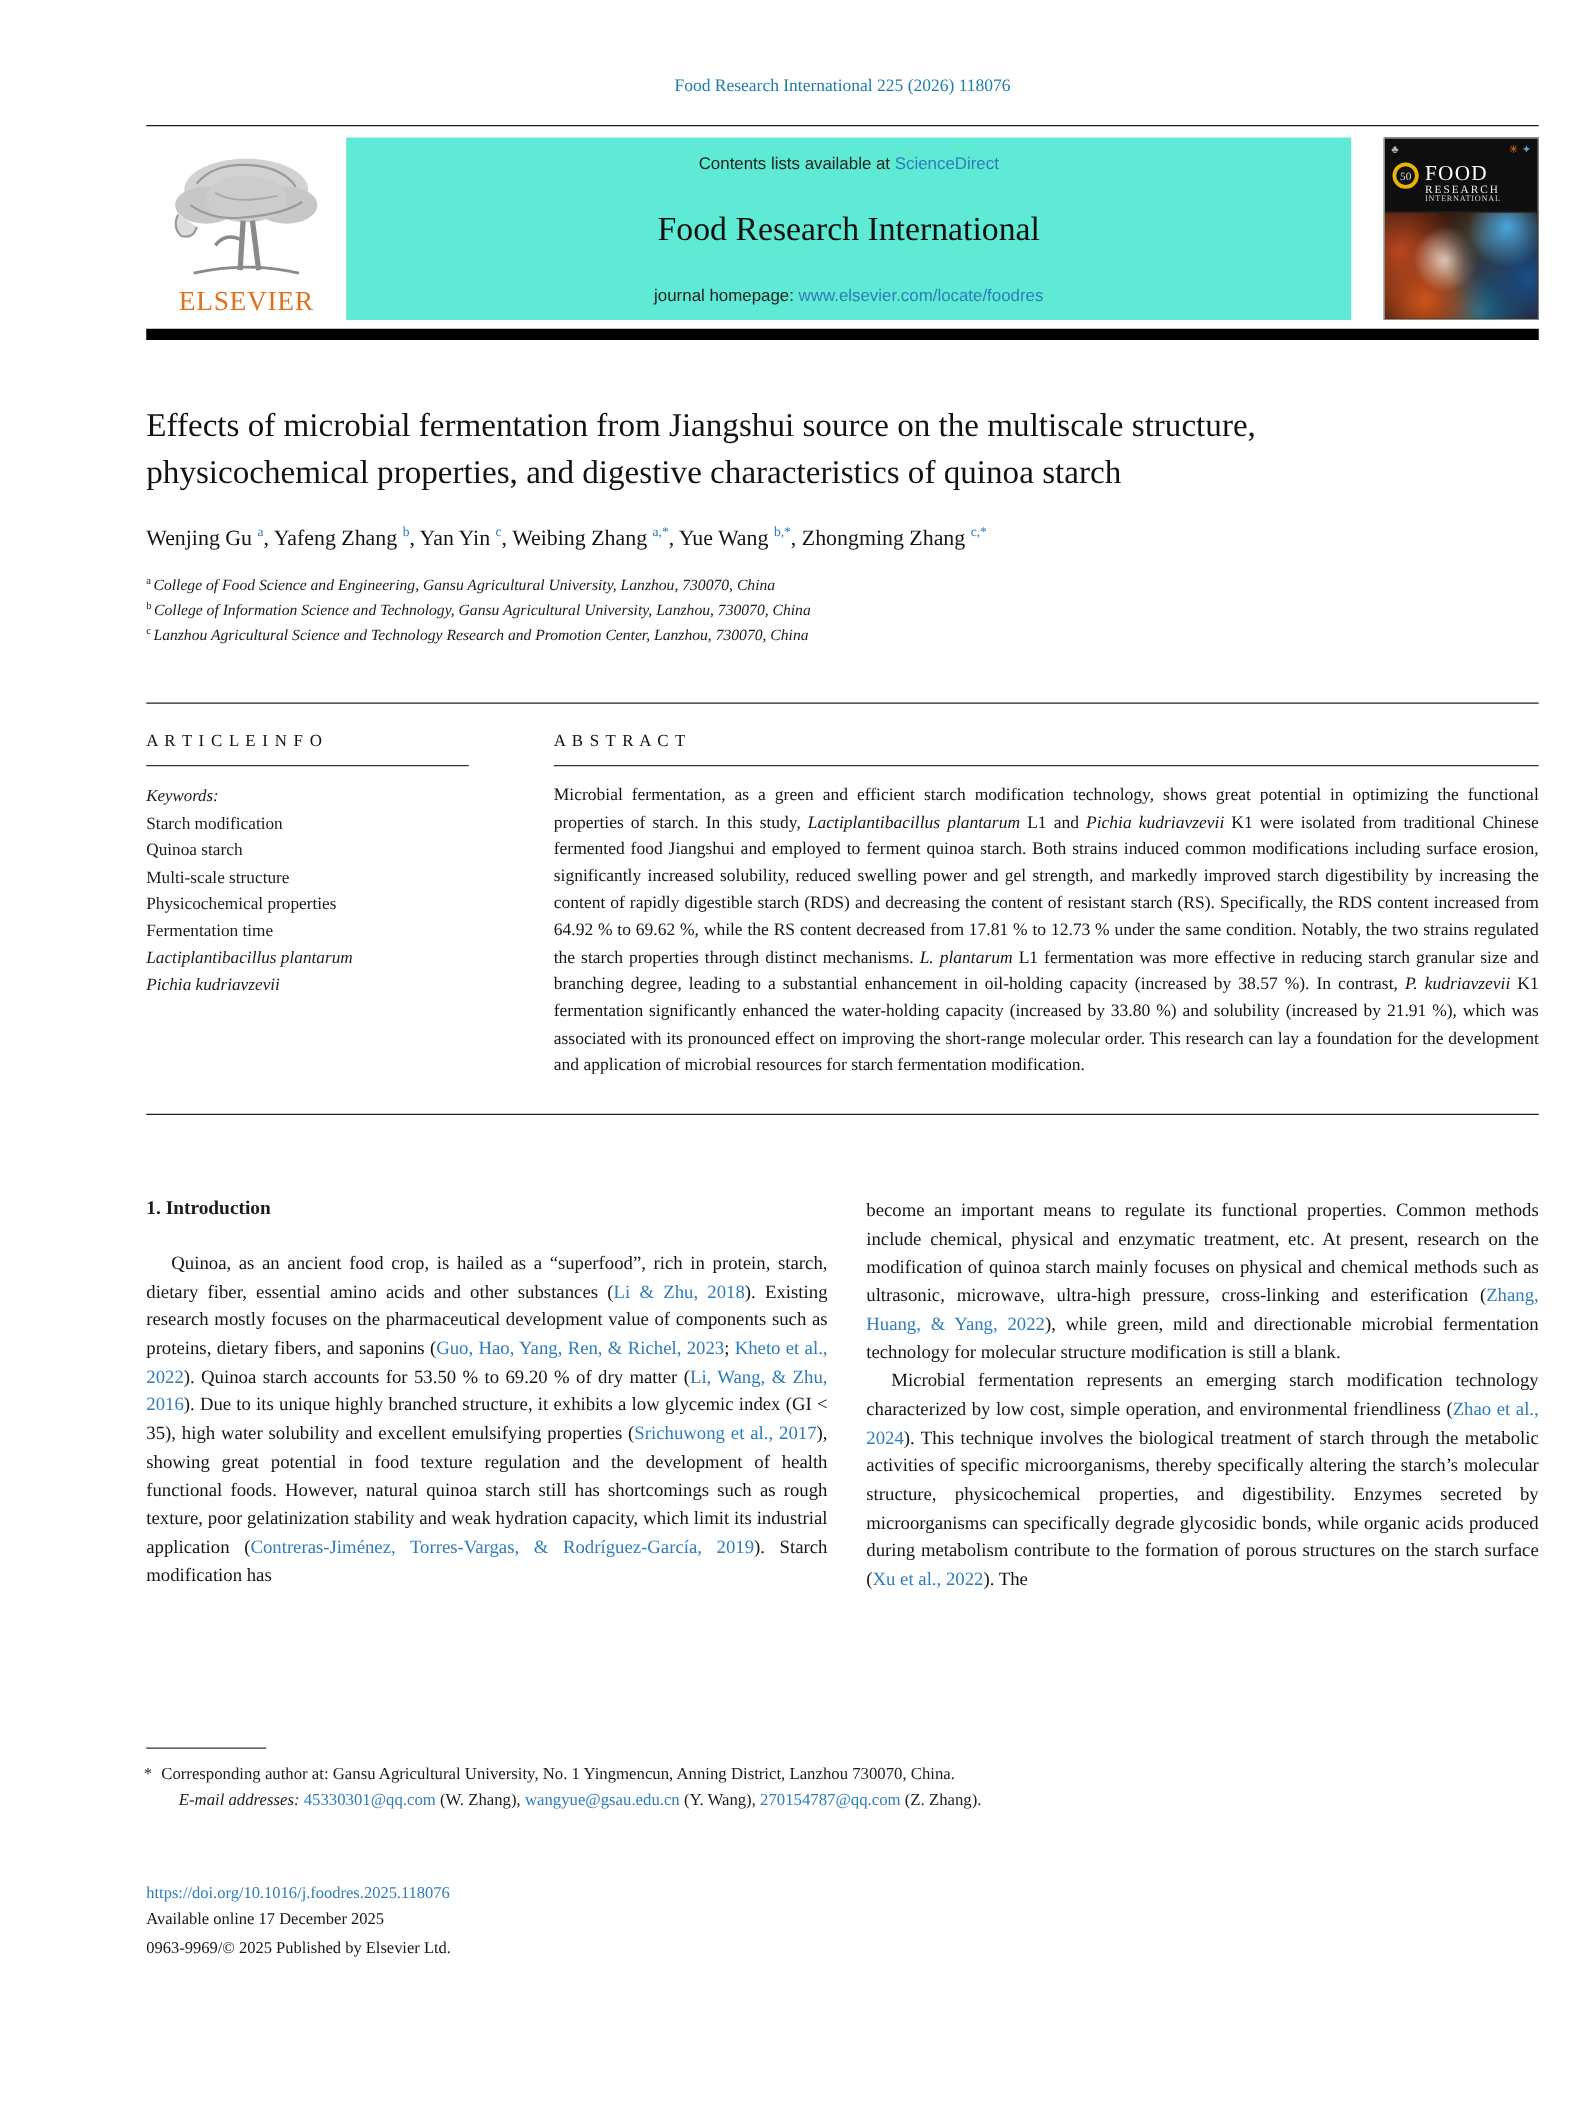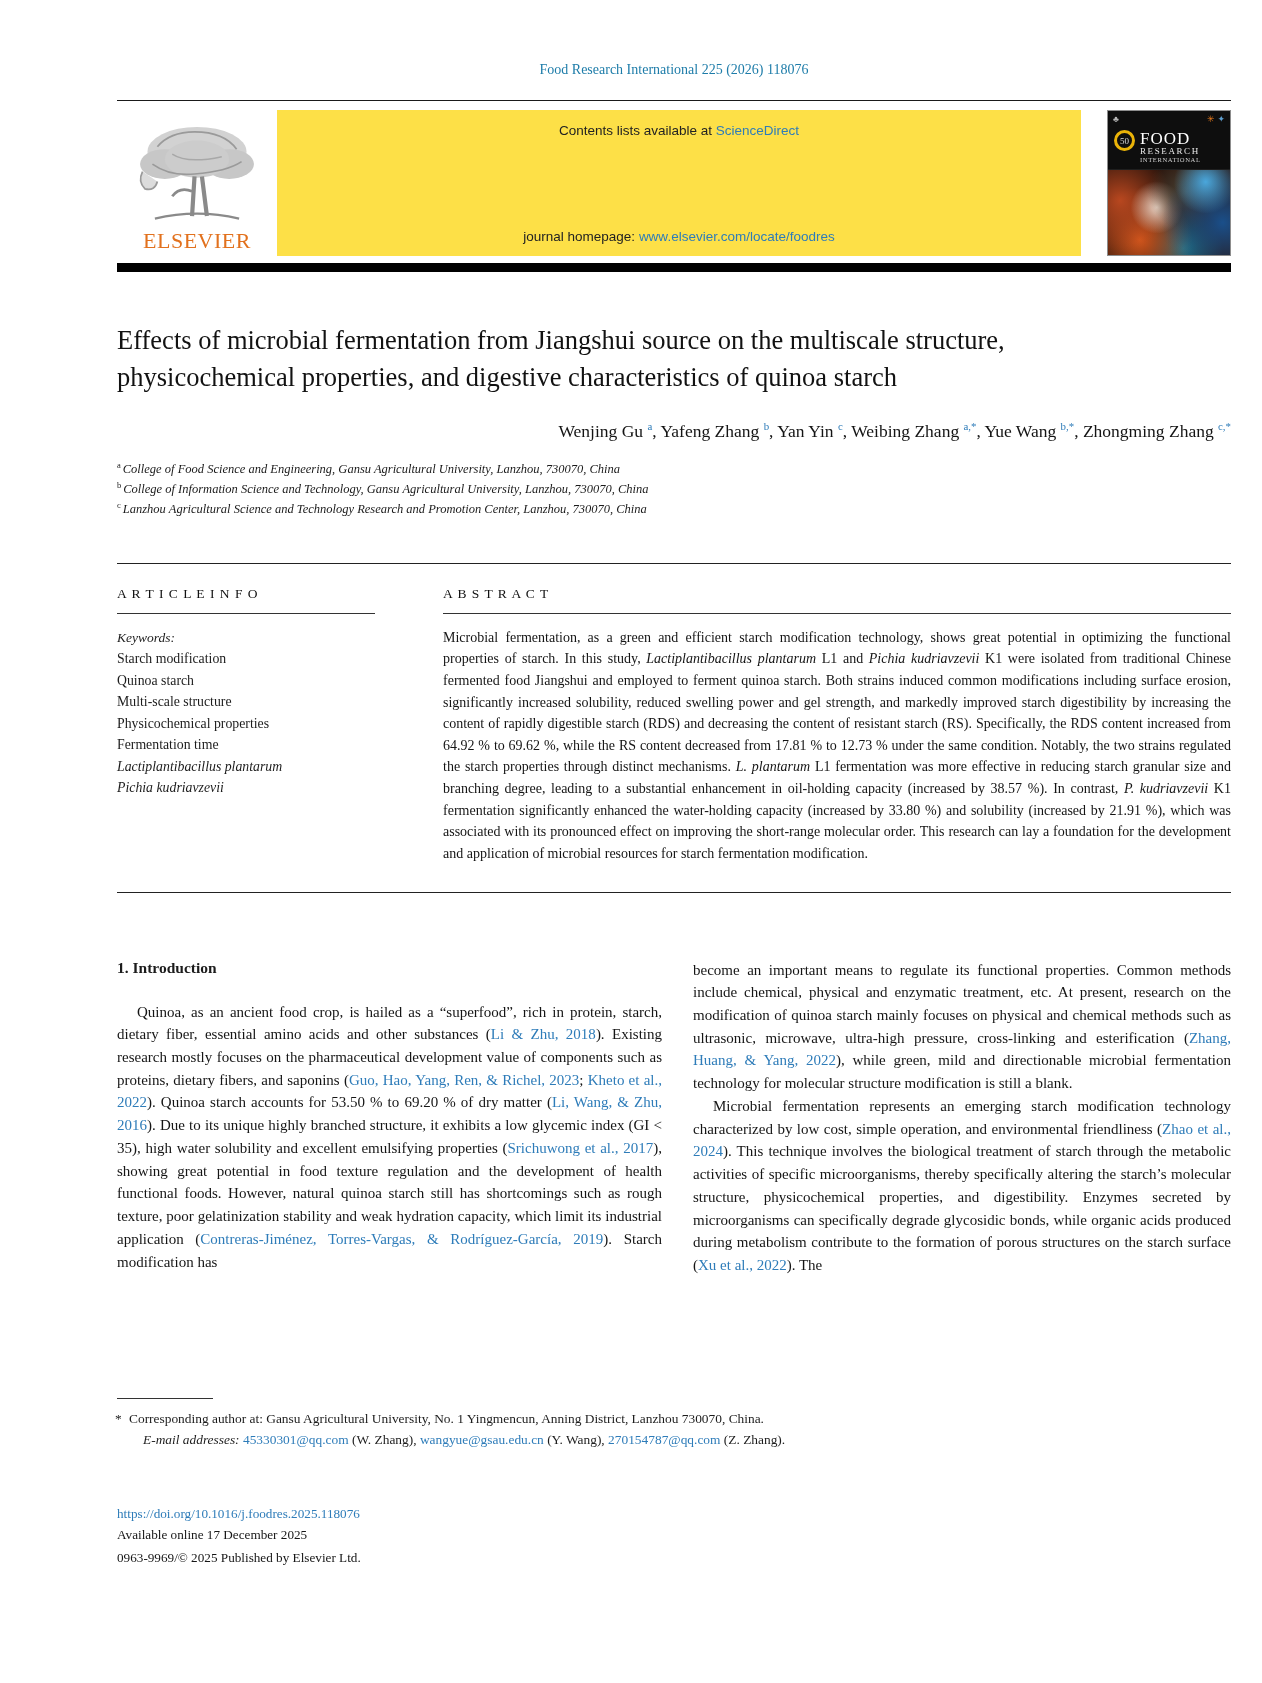--- a/index.html
+++ b/index.html
@@ -16,21 +16,21 @@
   
   .citation{margin-top:62px;text-align:center;font-size:14px;color:var(--teal);}
 
   .rule{border:none;border-top:1.6px solid #1a1a1a;margin-top:22px;}
 
   
   .masthead{display:flex;margin-top:9px;height:146px;align-items:stretch;}
   .logo-block{width:160px;display:flex;flex-direction:column;align-items:center;justify-content:flex-end;padding-bottom:2px;}
   .logo-block svg{display:block;}
   .elsevier-word{font-size:22px;color:var(--orange);letter-spacing:.5px;margin-top:2px;font-family:"Liberation Serif",serif;}
-  .mast-center{flex:1;background:#fde047;display:flex;flex-direction:column;justify-content:space-between;text-align:center;padding:13px 10px 12px;margin-right:26px;}
+  .mast-center{flex:1;background:#5eead4;display:flex;flex-direction:column;justify-content:space-between;text-align:center;padding:13px 10px 12px;margin-right:26px;}
   .contents-line{font-family:"Liberation Sans",sans-serif;font-size:13.5px;color:#222;}
   .contents-line .lnk{color:var(--link);}
   .mast-title{font-size:27px;color:#111;}
   .homepage-line{font-family:"Liberation Sans",sans-serif;font-size:13.5px;color:#222;}
   .homepage-line .lnk{color:var(--link);}
 
   
   .cover{width:124px;height:146px;background:#0e0e0e;border:1px solid #8d8d8d;display:flex;flex-direction:column;}
   .cover-logos{display:flex;justify-content:space-between;align-items:center;padding:3px 5px 0;height:14px;}
   .cover-logos .mini{font-size:9px;line-height:1;}
@@ -51,21 +51,21 @@
     radial-gradient(circle at 40% 44%, #e9d2c3 0%, rgba(233,210,195,0) 30%),
     radial-gradient(circle at 10% 36%, #b8471f 0%, rgba(184,71,31,0) 42%),
     radial-gradient(circle at 26% 82%, #d2561c 0%, rgba(210,86,28,0) 46%),
     radial-gradient(circle at 62% 92%, #1f7a8c 0%, rgba(31,122,140,0) 36%),
     #2a130b;}
 
   .blackbar{height:9px;background:#000;margin-top:7px;}
 
   
   .art-title{margin-top:50px;font-size:26.5px;font-weight:400;line-height:1.4;max-width:910px;color:#121212;}
-  .author-line{margin-top:24px;font-size:17.5px;color:#141414;text-align:right;}
+  .author-line{margin-top:24px;font-size:17.5px;color:#141414;}
   sup.seg-s{color:var(--link);font-size:.62em;}
   .affils{margin-top:17px;}
   .affil{font-size:12.5px;font-style:italic;line-height:1.5;color:#1a1a1a;}
   .affil sup{font-size:.68em;font-style:normal;margin-right:2px;}
 
   .rule2{border:none;border-top:1.4px solid #222;margin-top:44px;}
 
   
   .info-grid{display:flex;margin-top:22px;}
   .info-col{width:258px;flex:none;margin-right:68px;}
@@ -126,20 +126,21 @@
         <path d="M16 78 Q50 70 84 78" stroke="#8a8a8a" stroke-width="1.8" fill="none"></path>
         <path d="M6 40 q-4 8 2 14 q8 2 10 -6" stroke="#9a9a9a" stroke-width="1.4" fill="#dcdcdc"></path>
       </svg>
       <div class="elsevier-word">ELSEVIER</div>
     </div>
 
     <div class="mast-center">
       <div class="contents-line">
         <span>Contents lists available at </span><span class="lnk">ScienceDirect</span>
       </div>
+      <div class="mast-title">Food Research International</div>
       <div class="homepage-line">
         <span>journal homepage: </span><span class="lnk">www.elsevier.com/locate/foodres</span>
       </div>
     </div>
 
     <div class="cover">
       <div class="cover-logos">
         <span class="mini mini-tree">♣</span>
         <span class="mini-right">
           <span class="mini mini-cifst">✳</span>

